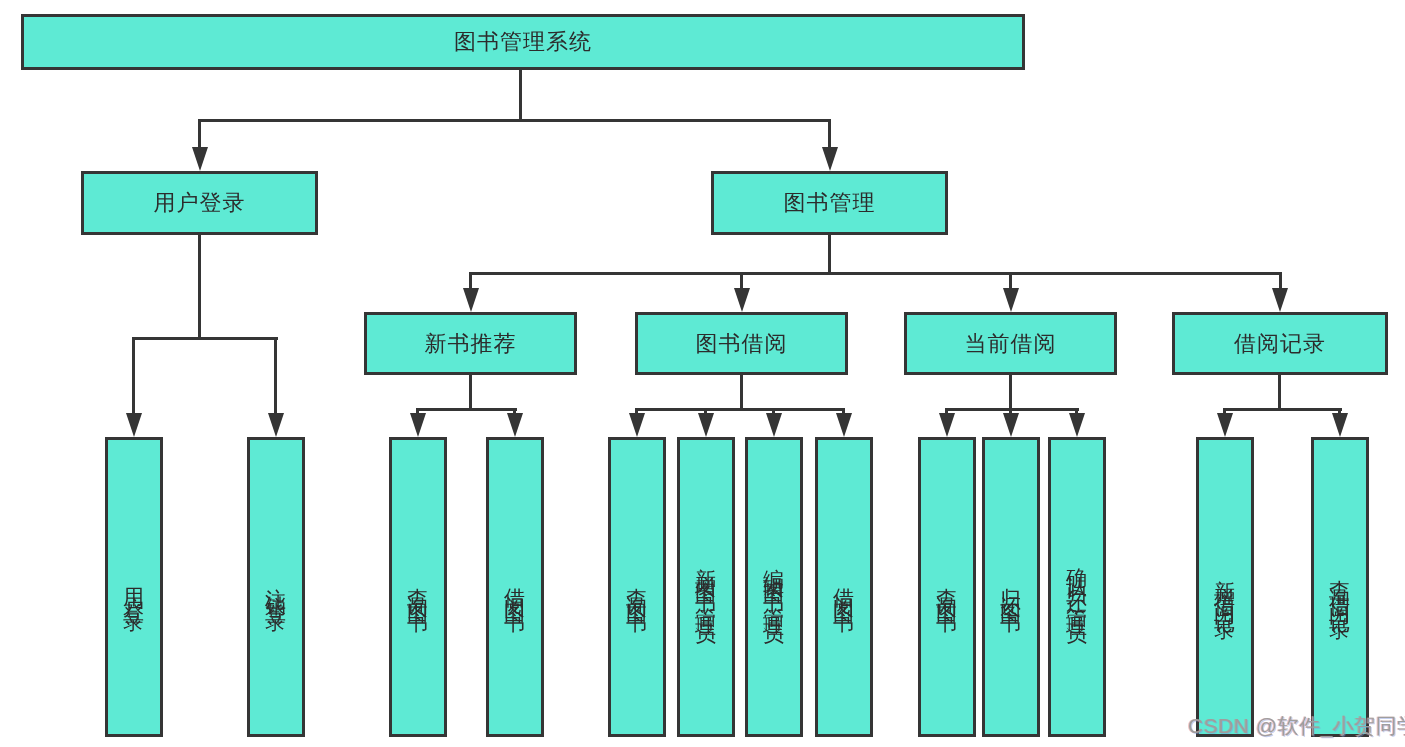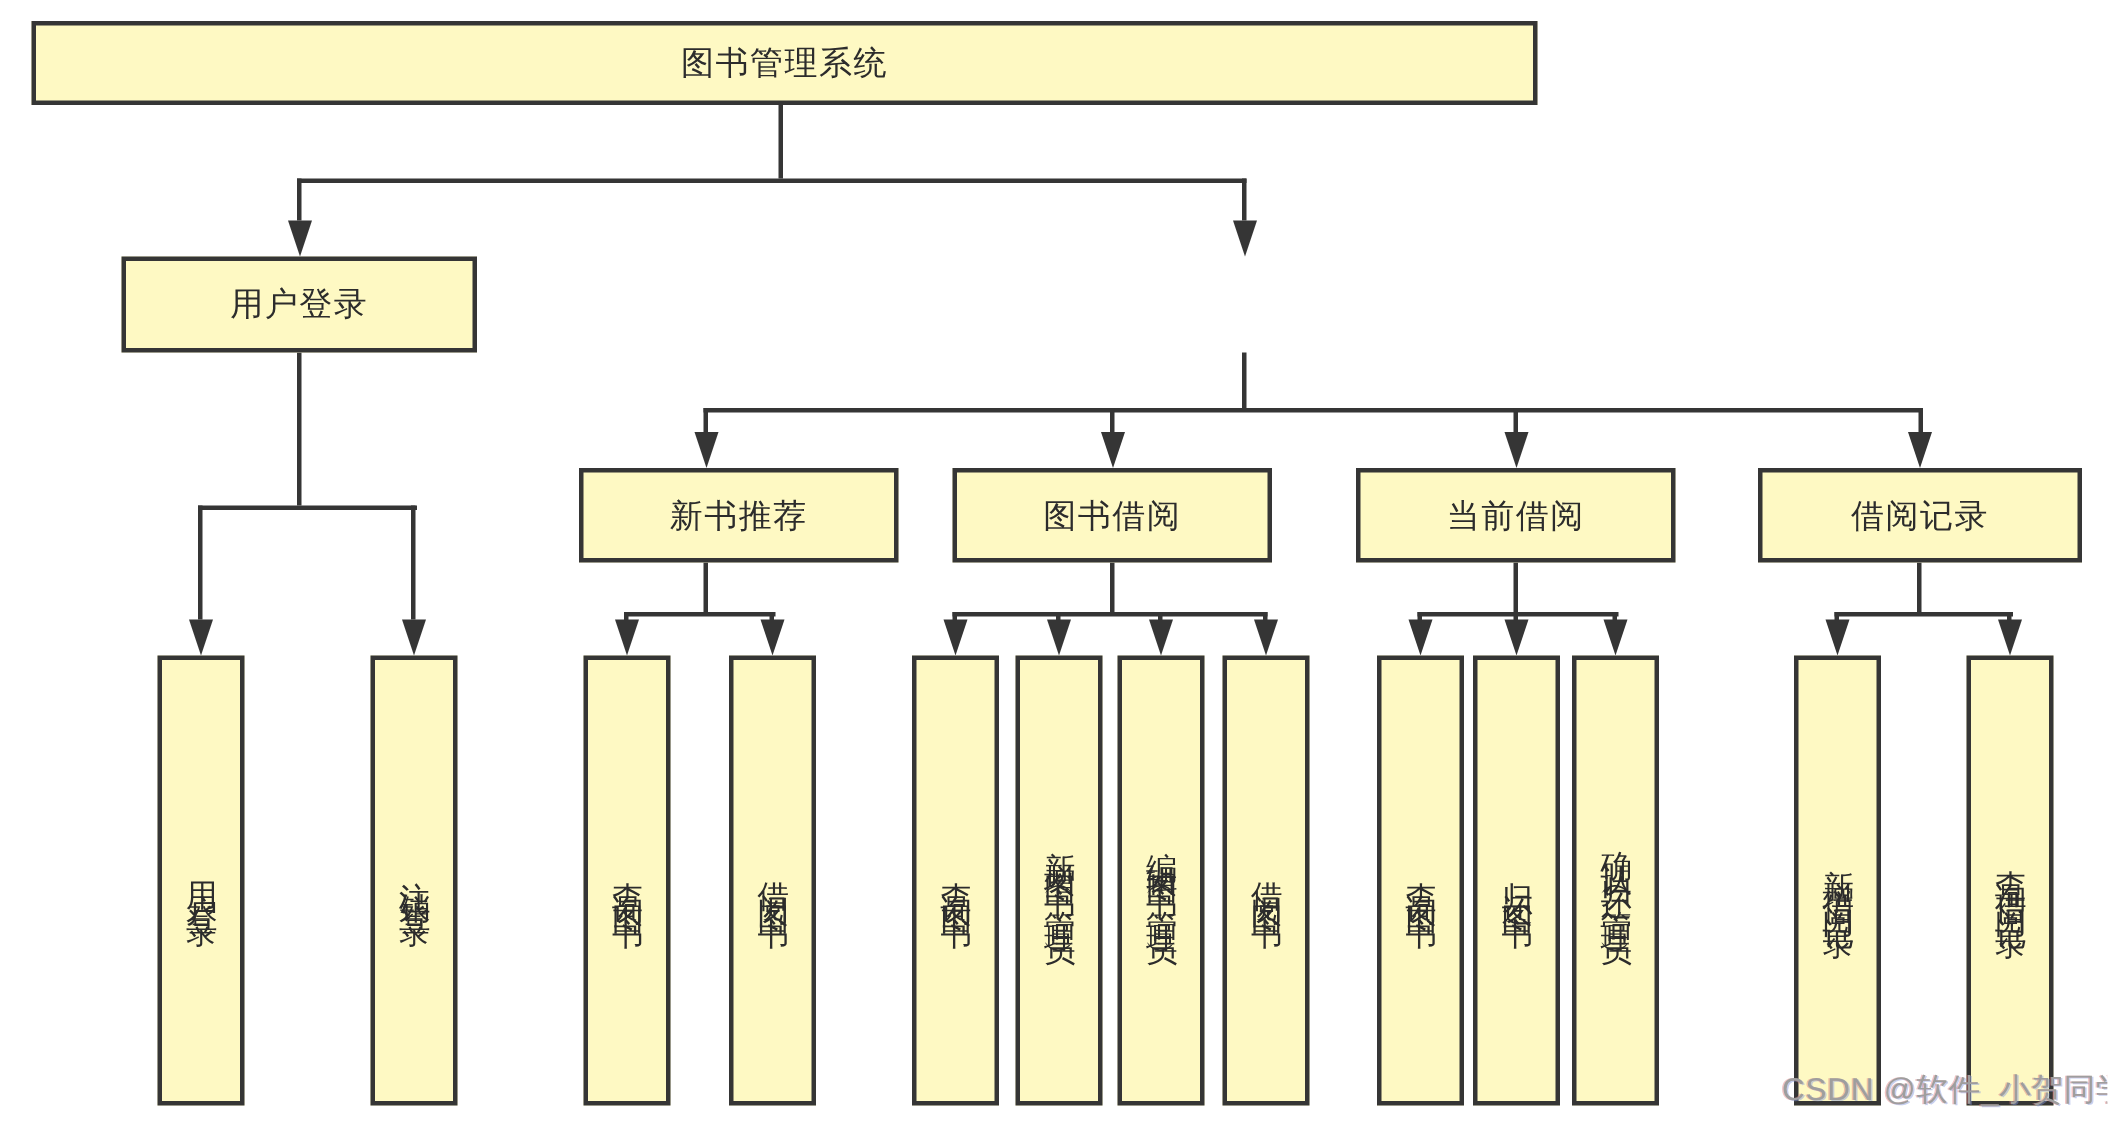--- a/index.html
+++ b/index.html
@@ -2,21 +2,21 @@
 <html><head>
 <meta charset="utf-8">
 <style>
   html,body{margin:0;padding:0;background:#ffffff;}
   .stage{
     position:relative;width:1405px;height:747px;background:#ffffff;overflow:hidden;
     font-family:"Liberation Sans","DejaVu Sans",sans-serif;
   }
   .node{
     position:absolute;box-sizing:border-box;
-    border:3px solid #353535;background:#fef9c3;
+    border:3px solid #353535;background:#5eead4;
     display:flex;align-items:center;justify-content:center;
     font-size:22px;color:#2c2c2c;letter-spacing:1px;
     text-align:center;white-space:nowrap;z-index:2;
   }
   .leaf{
     writing-mode:vertical-rl;text-orientation:mixed;
     font-size:21px;letter-spacing:8px;line-height:1;white-space:normal;
   }
   .hline{position:absolute;height:3px;background:#353535;z-index:1;}
   .vline{position:absolute;width:3px;background:#353535;z-index:1;}
@@ -33,22 +33,23 @@
 </style>
 </head>
 <body>
 
 <div class="stage">
 
   <div class="node" style="left:21px;top:14px;width:1004px;height:56px;">图书管理系统</div>
 
   <div class="node" style="left:81px;top:171px;width:237px;height:64px;">用户登录</div>
 
+  <div class="node" style="left:711px;top:171px;width:237px;height:64px;">图书管理</div>
 
-  <div class="node" style="left:364px;top:312px;width:213px;height:63px;margin-left:22px;">新书推荐</div>
+  <div class="node" style="left:364px;top:312px;width:213px;height:63px;">新书推荐</div>
 
   <div class="node" style="left:904px;top:312px;width:213px;height:63px;">当前借阅</div>
 
   <div class="node" style="left:635px;top:312px;width:213px;height:63px;">图书借阅</div>
 
   <div class="node" style="left:1172px;top:312px;width:216px;height:63px;">借阅记录</div>
 
   <div class="node leaf" style="left:105px;top:437px;width:58px;height:300px;">用户登录</div>
 
   <div class="node leaf" style="left:247px;top:437px;width:58px;height:300px;">注销登录</div>

